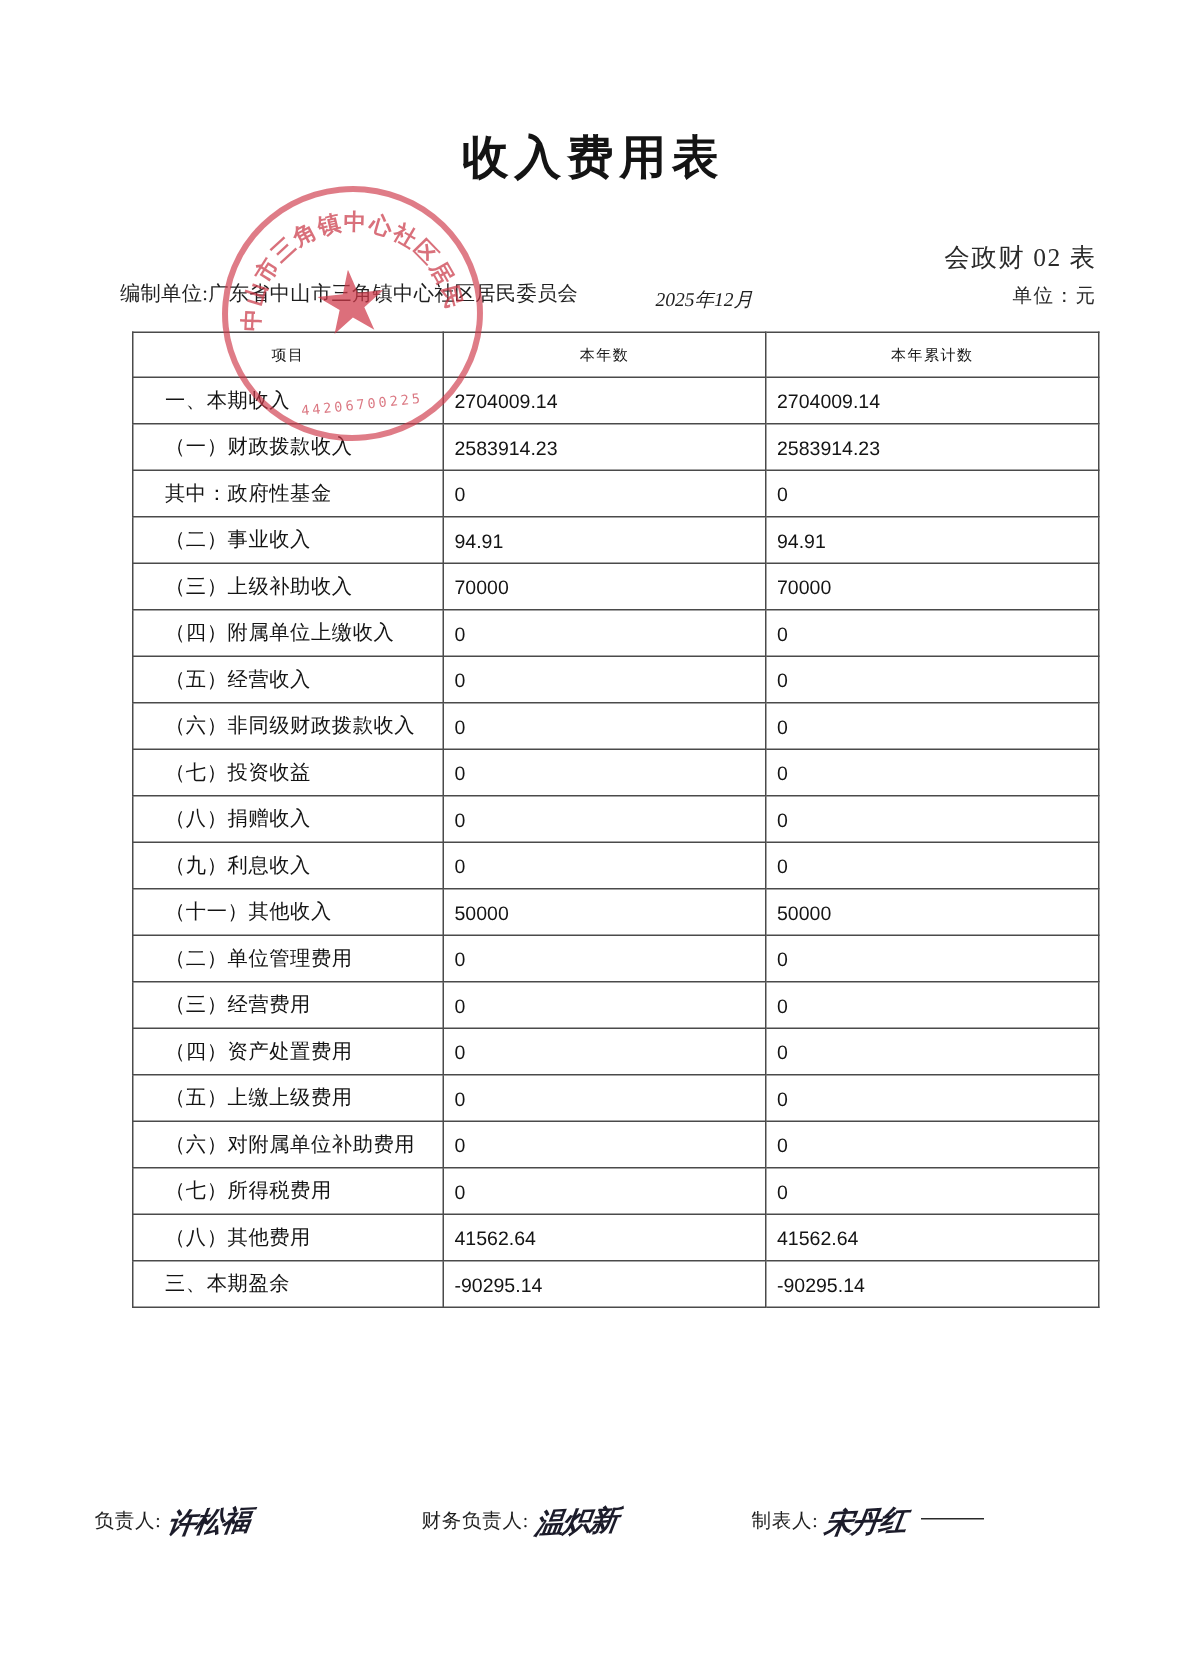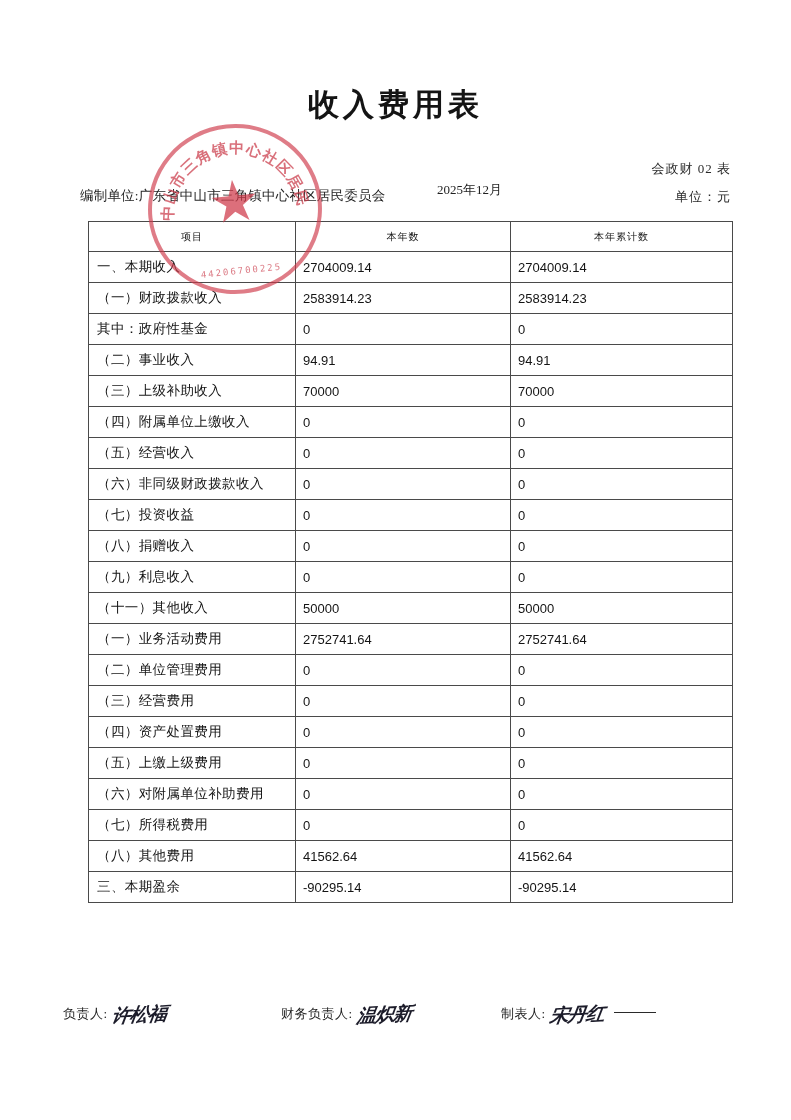--- a/index.html
+++ b/index.html
@@ -28,21 +28,21 @@
     letter-spacing: 4px;
     font-family: "DejaVu Serif", "Liberation Serif", serif;
     color: #141414;
   }
 
   
   .form-code {
     position: absolute;
     top: 160px;
     right: 60px;
-    font-size: 13px;
+    font-size: 17px;
     letter-spacing: 1px;
     color: #2a2a2a;
   }
   .unit-note {
     position: absolute;
     top: 188px;
     right: 60px;
     font-size: 13px;
     letter-spacing: 1px;
     color: #2a2a2a;
@@ -52,25 +52,26 @@
     position: absolute;
     top: 187px;
     left: 80px;
     font-size: 13.5px;
     letter-spacing: 0.2px;
     color: #1f1f1f;
     white-space: nowrap;
   }
   .period {
     position: absolute;
-    top: 181px;
+    top: 191px;
     left: 437px;
     font-size: 13px;
     color: #1f1f1f;
     white-space: nowrap;
+    font-style: italic;
   }
 
   
   .seal {
     position: absolute;
     left: 148px;
     top: 124px;
     width: 166px;
     height: 162px;
     border: 4px solid rgba(206, 56, 72, 0.80);
@@ -138,21 +139,21 @@
     color: #151515;
     font-family: "DejaVu Serif", "Liberation Serif", serif;
     height: 30px;
   }
   .col-item   { width: 207px; }
   .col-cur    { width: 215px; }
   .col-cum    { width: 222px; }
 
   td.item {
     font-size: 13.5px;
-    padding-left: 8px;
+    padding-left: 21px;
     letter-spacing: 0.4px;
     color: #141414;
     font-family: "DejaVu Serif", "Liberation Serif", serif;
     white-space: nowrap;
   }
   td.num {
     font-size: 13px;
     padding-left: 7px;
     color: #141414;
     font-family: "Liberation Sans", "DejaVu Sans", sans-serif;
@@ -288,25 +289,20 @@
         <td class="item">（九）利息收入</td>
         <td class="num">0</td>
         <td class="num">0</td>
       </tr>
       <tr>
         <td class="item">（十一）其他收入</td>
         <td class="num">50000</td>
         <td class="num">50000</td>
       </tr>
       <tr>
-        <td class="item">（一）业务活动费用</td>
-        <td class="num">2752741.64</td>
-        <td class="num">2752741.64</td>
-      </tr>
-      <tr>
         <td class="item">（二）单位管理费用</td>
         <td class="num">0</td>
         <td class="num">0</td>
       </tr>
       <tr>
         <td class="item">（三）经营费用</td>
         <td class="num">0</td>
         <td class="num">0</td>
       </tr>
       <tr>

